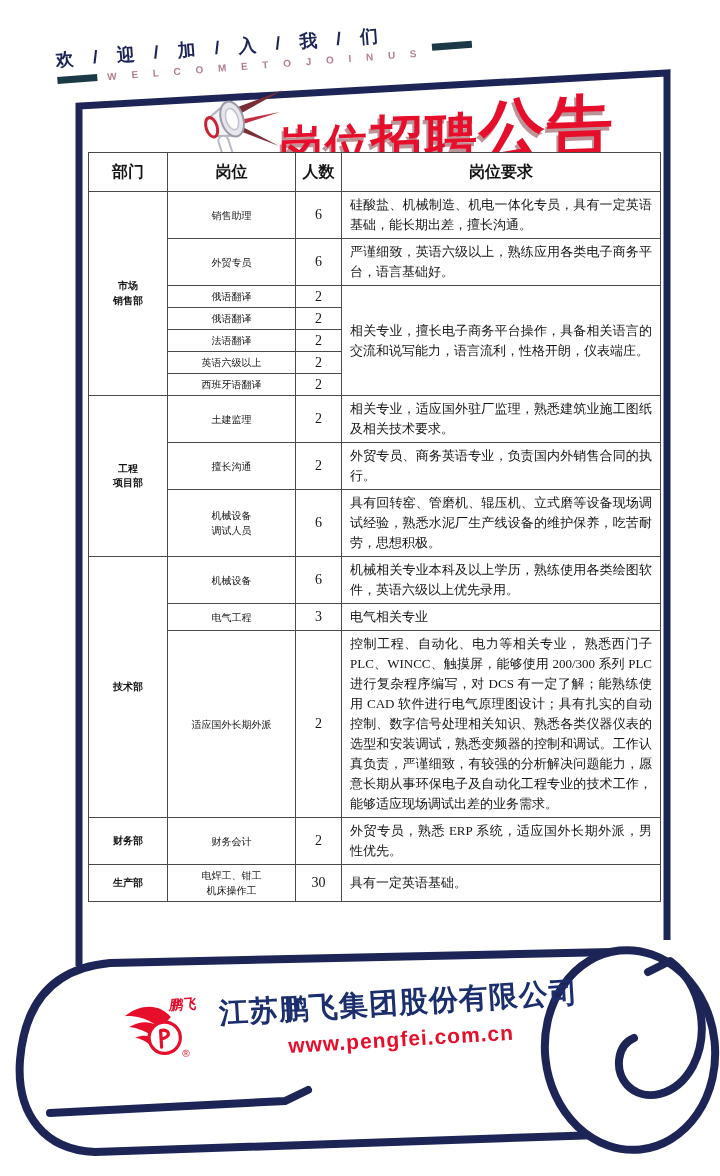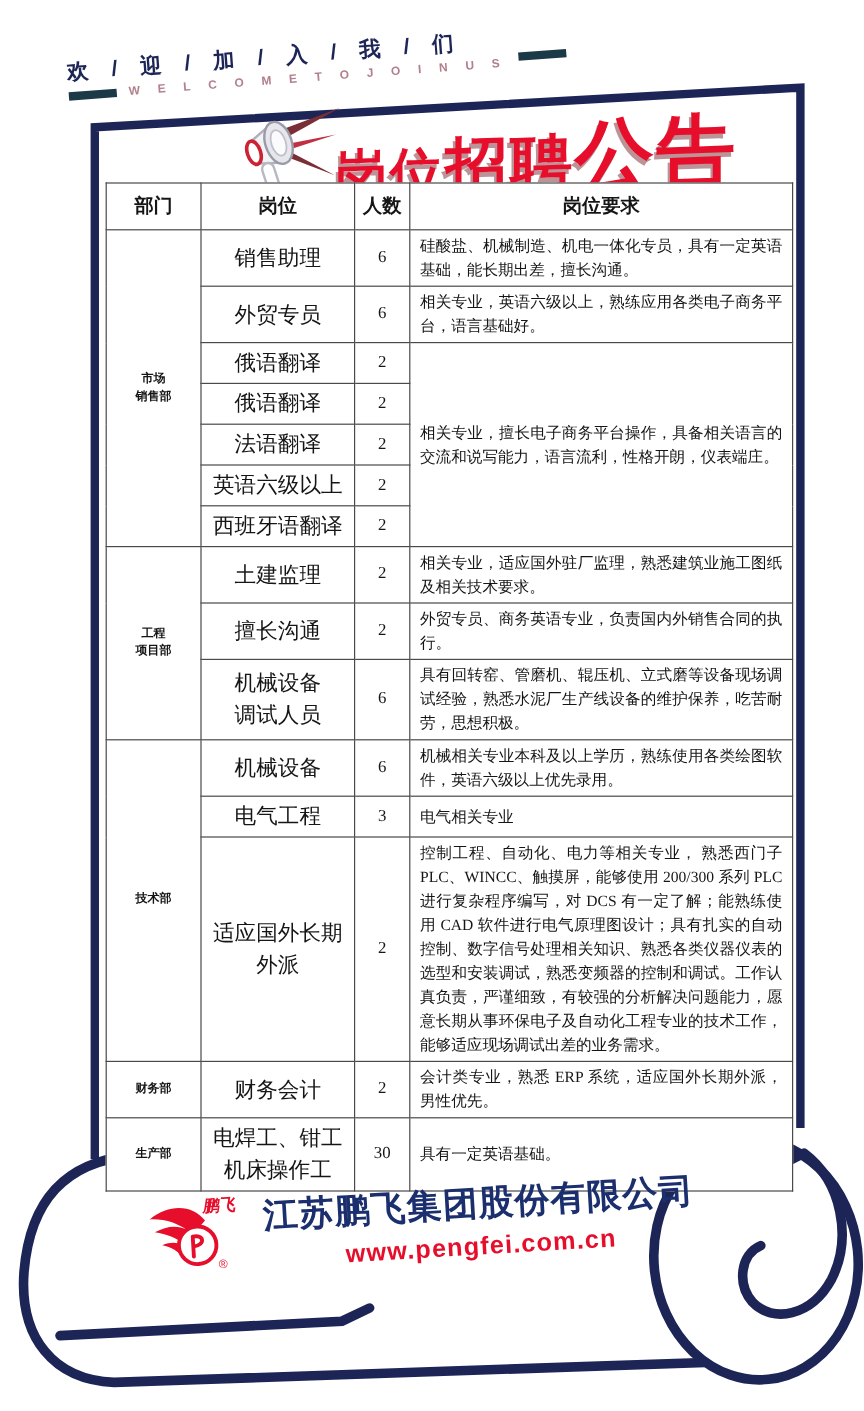--- a/index.html
+++ b/index.html
@@ -33,21 +33,21 @@
 
   
   table.recruit{position:absolute;left:88px;top:152px;width:572px;border-collapse:collapse;
         background:#fff;color:var(--ink,#151515);font-family:"Liberation Serif",serif;
         table-layout:fixed;}
   table.recruit th,table.recruit td{border:1px solid var(--table-border,#4a4a4a);}
   table.recruit th{font-family:Liberation Sans, sans-serif;font-weight:bold;
         font-size:16px;height:36px;text-align:center;}
   td.dept{font-family:"Liberation Sans",sans-serif;font-weight:bold;font-size:10px;
         text-align:center;white-space:pre-line;line-height:1.45;}
-  td.pos{font-size:18px;text-align:center;white-space:pre-line;padding:3px 2px;line-height:1.5;}
+  td.pos{font-size:10px;text-align:center;white-space:pre-line;padding:3px 2px;line-height:1.5;}
   td.count{font-size:14px;text-align:center;}
   td.req{font-size:13px;line-height:20px;padding:3px 8px;text-align:justify;}
 
   
   .footer{position:absolute;left:118px;top:996px;width:450px;transform:rotate(-3.4deg);
           transform-origin:left top;display:flex;align-items:center;}
   .logo{width:92px;height:76px;flex:0 0 auto;margin-right:8px;}
   .footer-text{text-align:center;}
   .company{font-size:29px;font-weight:bold;color:var(--company-navy,#1b2f6e);
            letter-spacing:1px;white-space:nowrap;font-family:"Liberation Sans",sans-serif;}
@@ -120,21 +120,21 @@
         <tr>
           <td class="dept" rowspan="7">市场
 销售部</td>
           <td class="pos">销售助理</td>
           <td class="count">6</td>
           <td class="req" rowspan="1">硅酸盐、机械制造、机电一体化专员，具有一定英语基础，能长期出差，擅长沟通。</td>
         </tr>
         <tr>
           <td class="pos">外贸专员</td>
           <td class="count">6</td>
-          <td class="req" rowspan="1">相关专业，英语六级以上，熟练应用各类电子商务平台，语言基础好。</td>
+          <td class="req" rowspan="1">严谨细致，英语六级以上，熟练应用各类电子商务平台，语言基础好。</td>
         </tr>
         <tr>
           <td class="pos">俄语翻译</td>
           <td class="count">2</td>
           <td class="req" rowspan="5">相关专业，擅长电子商务平台操作，具备相关语言的交流和说写能力，语言流利，性格开朗，仪表端庄。</td>
         </tr>
         <tr>
           <td class="pos">俄语翻译</td>
           <td class="count">2</td>
         </tr>
@@ -181,21 +181,21 @@
         </tr>
         <tr>
           <td class="pos">适应国外长期外派</td>
           <td class="count">2</td>
           <td class="req" rowspan="1">控制工程、自动化、电力等相关专业， 熟悉西门子 PLC、WINCC、触摸屏，能够使用 200/300 系列 PLC 进行复杂程序编写，对 DCS 有一定了解；能熟练使用 CAD 软件进行电气原理图设计；具有扎实的自动控制、数字信号处理相关知识、熟悉各类仪器仪表的选型和安装调试，熟悉变频器的控制和调试。工作认真负责，严谨细致，有较强的分析解决问题能力，愿意长期从事环保电子及自动化工程专业的技术工作，能够适应现场调试出差的业务需求。</td>
         </tr>
         <tr>
           <td class="dept" rowspan="1">财务部</td>
           <td class="pos">财务会计</td>
           <td class="count">2</td>
-          <td class="req" rowspan="1">会计类专业，熟悉 ERP 系统，适应国外长期外派，男性优先。</td>
+          <td class="req" rowspan="1">外贸专员，熟悉 ERP 系统，适应国外长期外派，男性优先。</td>
         </tr>
         <tr>
           <td class="dept" rowspan="1">生产部</td>
           <td class="pos">电焊工、钳工
 机床操作工</td>
           <td class="count">30</td>
           <td class="req" rowspan="1">具有一定英语基础。</td>
         </tr>
       </tbody>
   </table>

